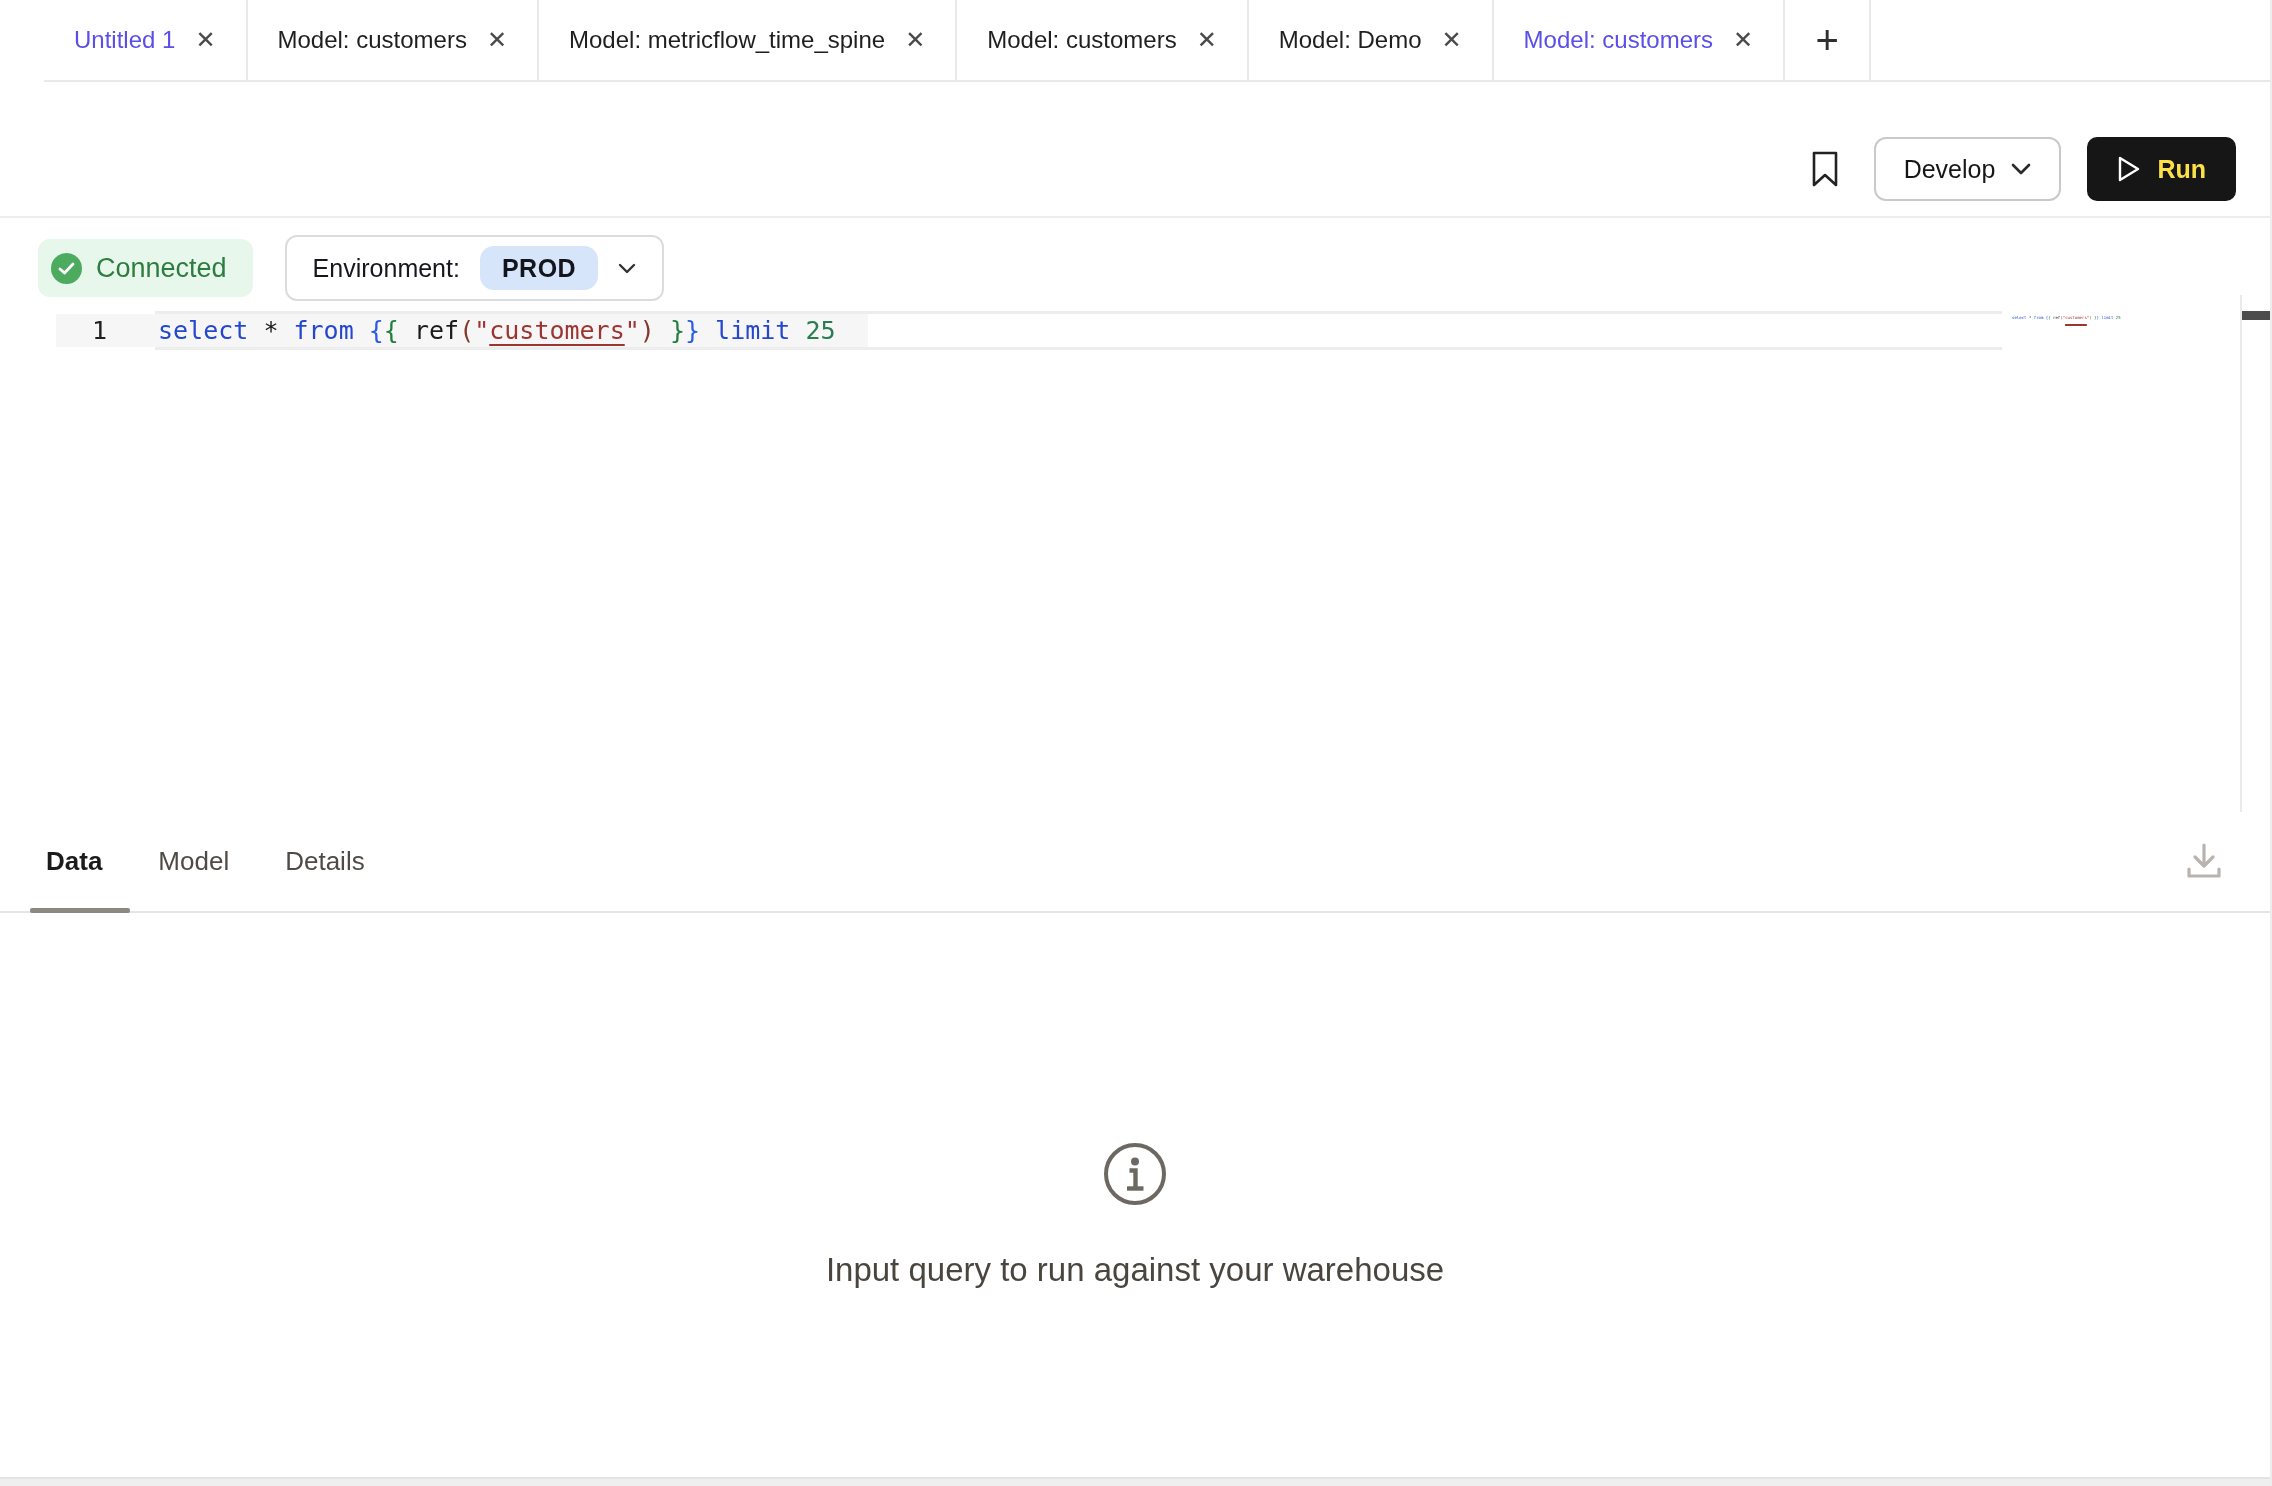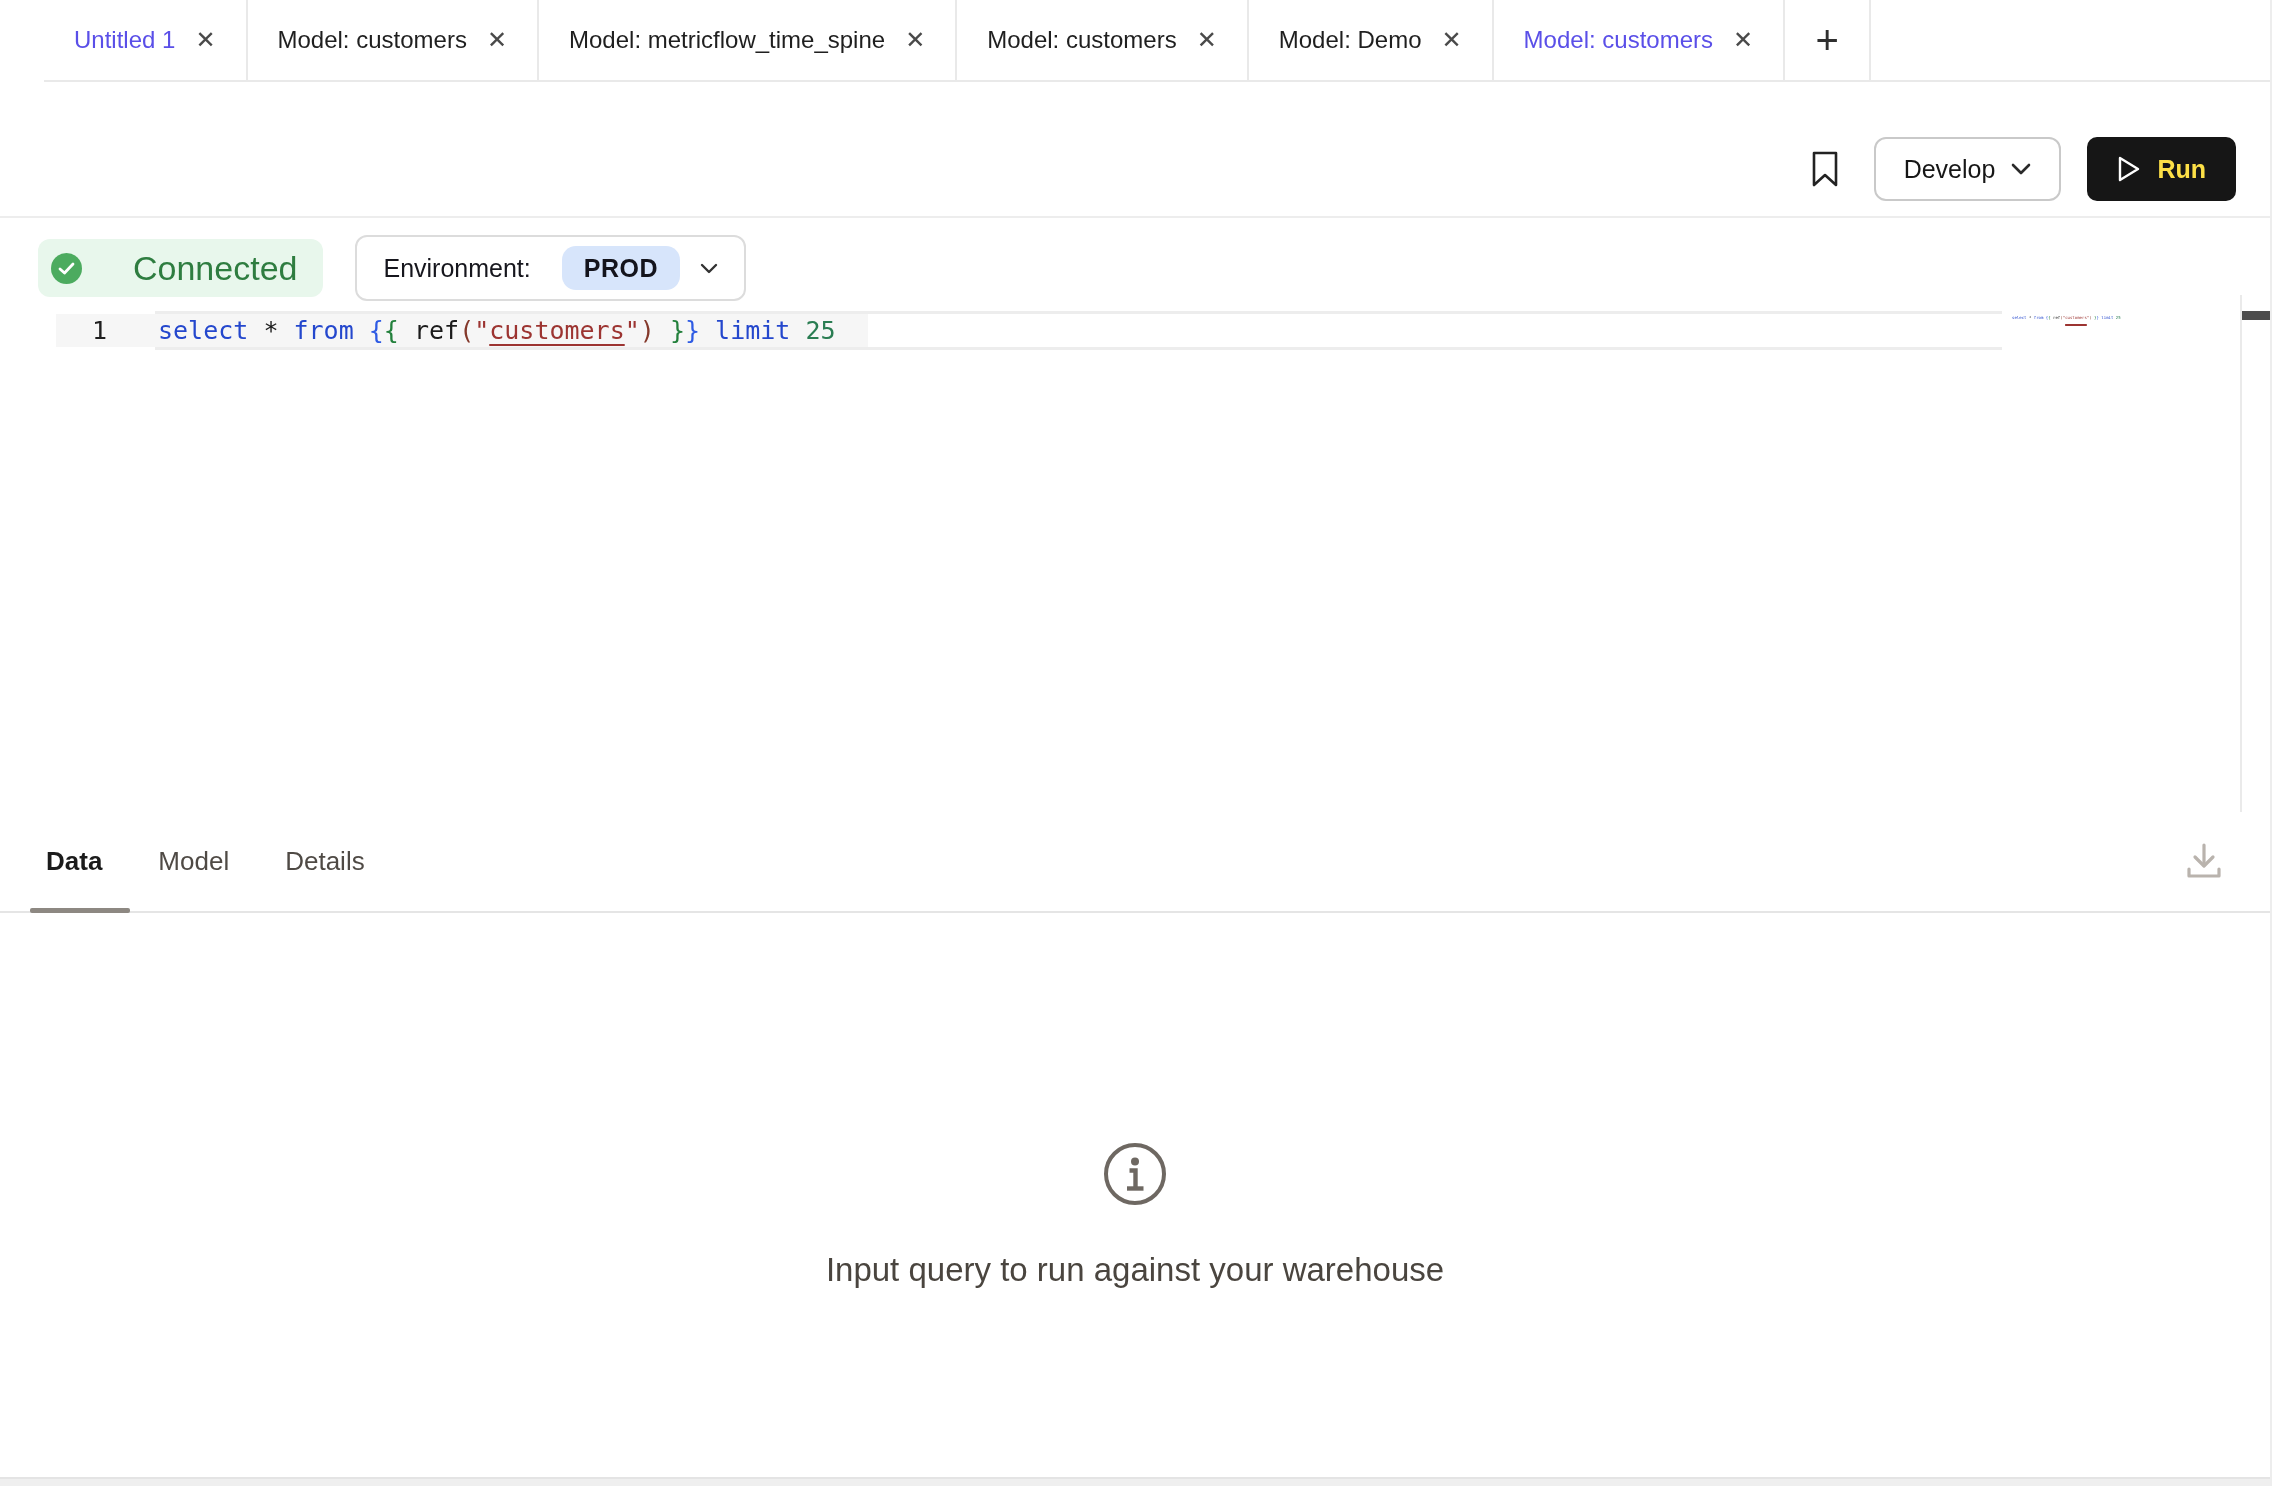--- a/index.html
+++ b/index.html
@@ -26,28 +26,28 @@
                  font-size:25px; font-weight:500; color:#161616; cursor:pointer; font-family:inherit; }
   .btn-run { display:flex; align-items:center; gap:16px; height:64px; padding:0 30px;
              background:var(--run-bg); border:none; border-radius:10px;
              font-size:25px; font-weight:600; color:#fde047; cursor:pointer; font-family:inherit; }
 
   
   .editor-panel { position:relative; height:594px; flex:0 0 auto; background:#fff; }
   .status-row { position:absolute; top:17px; left:38px; display:flex; align-items:center; gap:32px; }
   .badge-connected { display:flex; align-items:center; gap:14px; height:58px; padding:0 26px 0 13px;
                      background:var(--connected-bg); border-radius:12px; }
-  .badge-connected .label { font-size:34px; font-weight:500; color:var(--connected-text);margin-left:37px; }
+  .badge-connected .label { font-size:27px; font-weight:500; color:var(--connected-text); }
   .dot-check { width:31px; height:31px; border-radius:50%; background:var(--connected-dot);
                display:flex; align-items:center; justify-content:center; }
   .env-select { display:flex; align-items:center; gap:20px; height:66px; padding:0 26px;
                 background:#fff; border:2px solid #dcdcdc; border-radius:12px; cursor:pointer; }
   .env-select .env-label { font-size:25px; color:#16161d; }
   .env-pill { height:44px; display:flex; align-items:center; padding:0 22px; background:var(--prod-bg);
-              border-radius:14px; font-size:25px; font-weight:600; color:#14141c; letter-spacing:0.5px;margin-left:11px; }
+              border-radius:14px; font-size:25px; font-weight:600; color:#14141c; letter-spacing:0.5px; }
 
   .active-line-bg { position:absolute; left:56px; top:96px; width:812px; height:33px; background:#f6f6f6; }
   .active-line-borders { position:absolute; left:155px; top:93px; width:1847px; height:39px;
                          border-top:3px solid #ededed; border-bottom:3px solid #ededed; }
   .gutter-num { position:absolute; left:92px; top:96px; height:33px; line-height:33px;
                 font-family:"DejaVu Sans Mono", monospace; font-size:25px; color:#1f1f1f; }
   .code-line { position:absolute; left:158px; top:96px; height:33px; line-height:33px;
                font-family:"DejaVu Sans Mono", monospace; font-size:25px; white-space:pre; cursor:text; }
   .tk-plain { color:#1b1b1b; }
   .tk-keyword { color:var(--code-keyword); }

